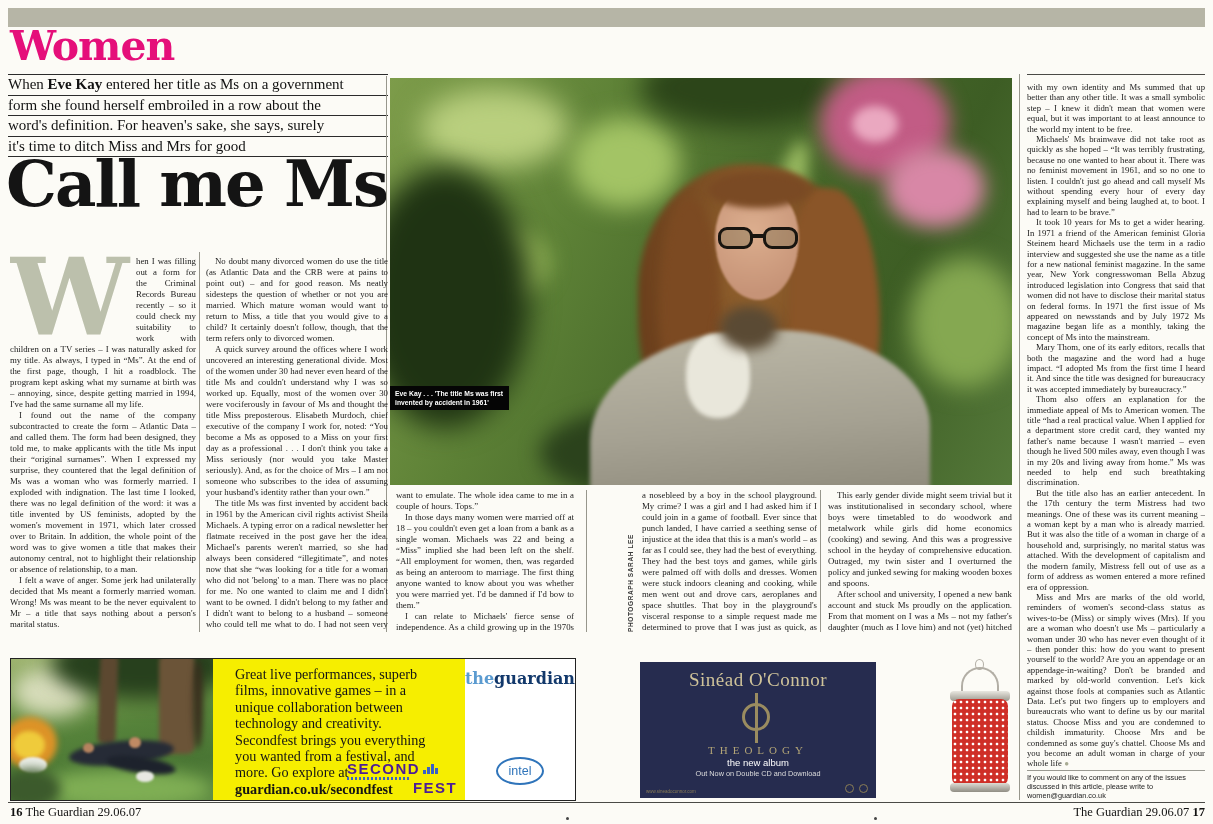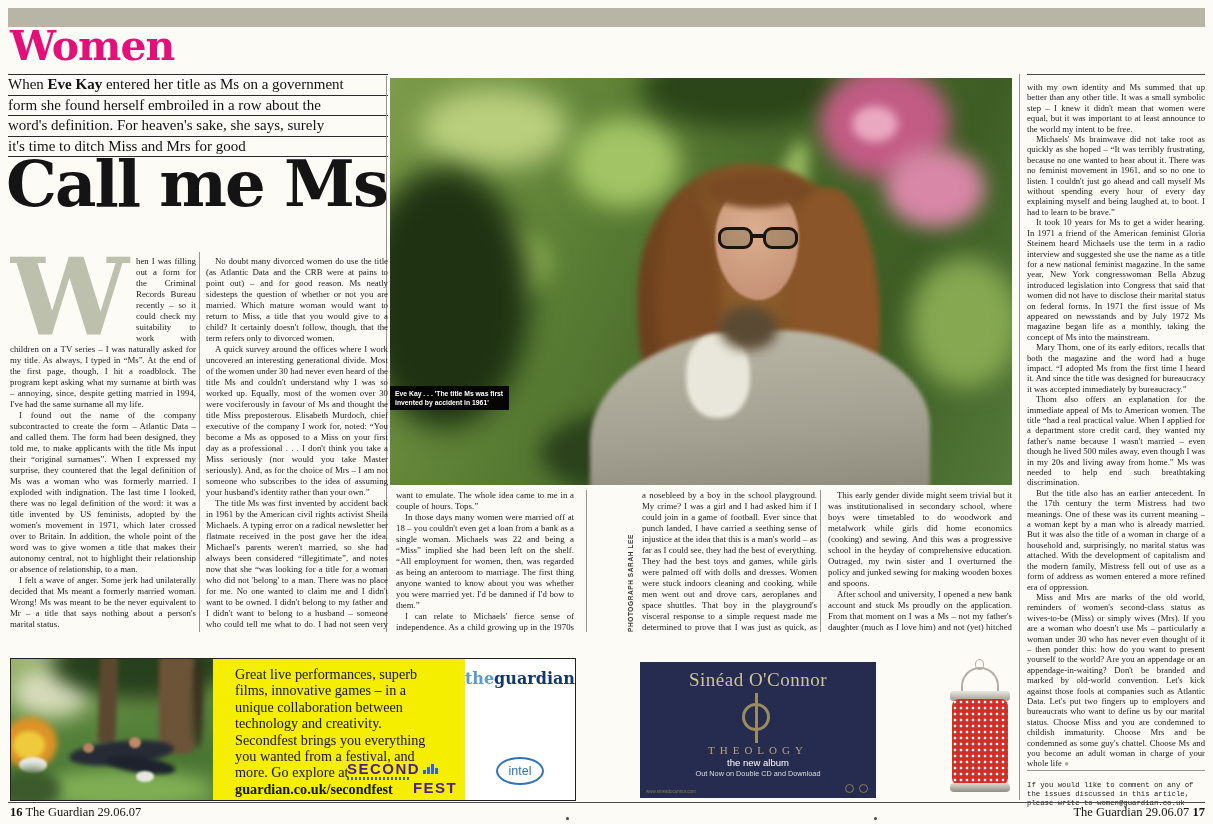--- a/index.html
+++ b/index.html
@@ -66,22 +66,22 @@
   .dropcap {
     float:left; font-family:"DejaVu Serif", serif; font-weight:bold;
     font-size:106px; line-height:78px; color:#bcc0ac; margin:3px 7px 0 0;
   }
   .endmark { color:#a8ab93; font-size:8px; }
 
   
   .vrule { width:1px; background:#97968c; }
   .hrule { height:1px; background:#4a4a46; }
   .footnote {
-    left:1027px; top:770px; width:178px; border-top:1px solid #9a9a92; padding-top:10px;
-    font-family:Liberation Mono, monospace; font-size:7.3px; line-height:9px; color:#222;
+    left:1027px; top:770px; width:178px; border-top:1px solid #9a9a92; padding-top:2px;
+    font-family:Liberation Sans, sans-serif; font-size:7.3px; line-height:9px; color:#222;
   }
 
   
   .footer { top:805px; font-size:12.5px; color:#111; }
   .footer .b { font-weight:bold; }
   .fleft  { left:10px; }
   .fright { right:8px; text-align:right; }
   .regmark { width:3px; height:3px; background:#444; border-radius:50%; }
 
   

